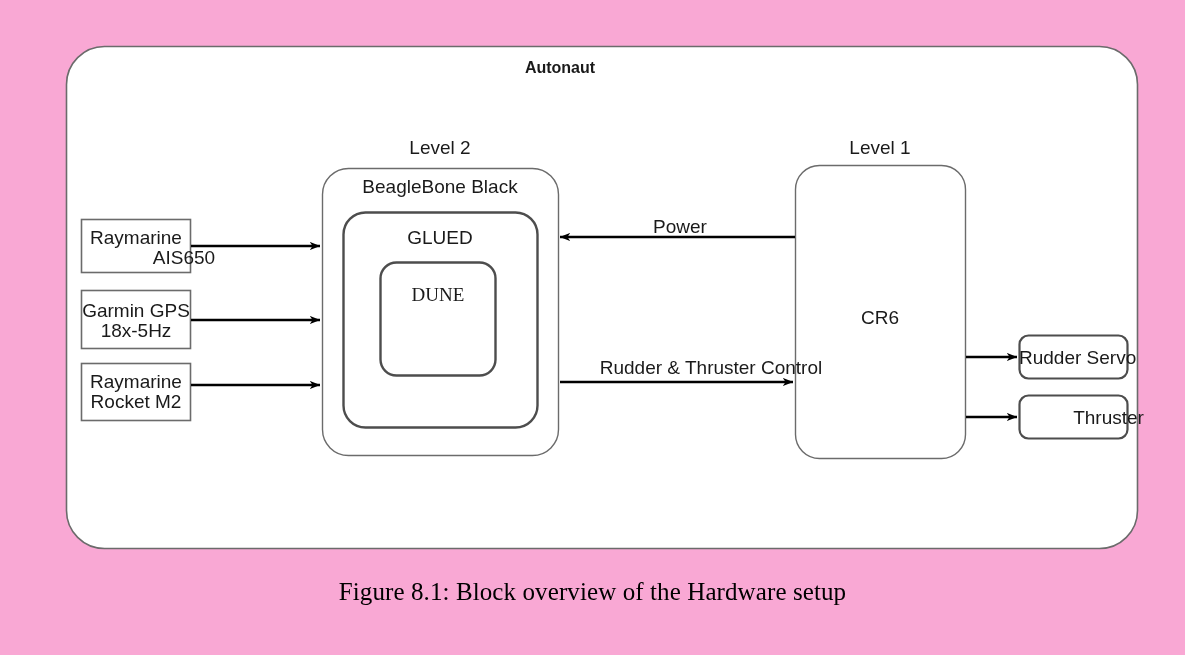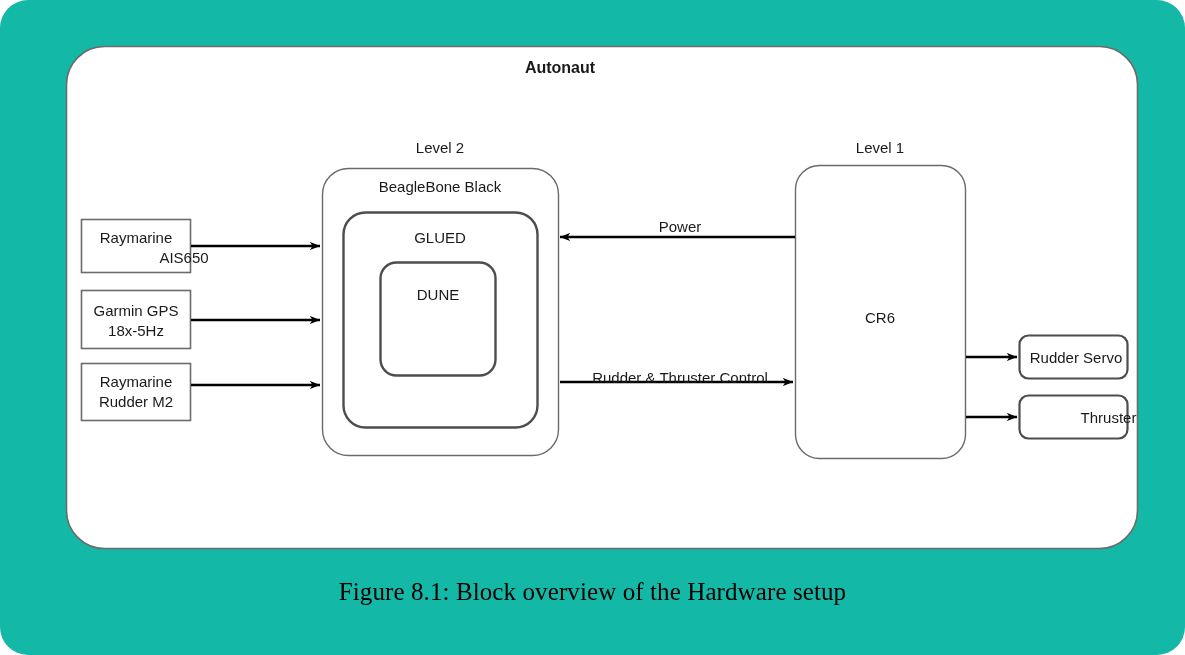--- a/index.html
+++ b/index.html
@@ -9,35 +9,34 @@
     background: #ffffff;
   }
   body {
     font-family: "Liberation Sans", sans-serif;
     color: #1a1a1a;
   }
   #page {
     position: relative;
     width: 1185px;
     height: 655px;
-    background: #14b8a6;
+    background: #f9a8d4;
     overflow: hidden;
-    border-radius: 28px;
   }
   #diagram-svg {
     position: absolute;
     left: 0;
     top: 0;
     width: 1185px;
     height: 655px;
   }
   .dg-label {
     position: absolute;
     font-family: "Liberation Sans", sans-serif;
-    font-size: 15px;
+    font-size: 19px;
     line-height: 19px;
     color: #1a1a1a;
     text-align: center;
     white-space: pre;
     pointer-events: none;
   }
   .dg-label.two-line {
     line-height: 20px;
   }
   .title-label {
@@ -105,40 +104,40 @@
   </svg>
 
   <div class="dg-label title-label" style="left:460px; top:58px; width:200px;">Autonaut</div>
 
   <div class="dg-label" style="left:340px; top:138px; width:200px;">Level 2</div>
 
   <div class="dg-label" style="left:340px; top:228px; width:200px;">GLUED</div>
 
   <div class="dg-label" style="left:340px; top:177px; width:200px;">BeagleBone Black</div>
 
-  <div class="dg-label" style="left:338px; top:285px; width:200px;">DUNE</div>
+  <div class="dg-label" style="left:338px; top:285px; width:200px;font-family:Liberation Serif, serif;">DUNE</div>
 
   <div class="dg-label" style="left:780px; top:138px; width:200px;">Level 1</div>
 
   <div class="dg-label" style="left:780px; top:300px; width:200px;margin-top:8px;">CR6</div>
 
   <div class="dg-label two-line" style="left:81px; top:228px; width:110px;">Raymarine</div>
   <div class="dg-label two-line" style="left:81px; top:248px; width:110px;margin-left:48px;">AIS650</div>
 
   <div class="dg-label two-line" style="left:79px; top:301px; width:114px;">Garmin GPS</div>
   <div class="dg-label two-line" style="left:79px; top:321px; width:114px;">18x-5Hz</div>
 
   <div class="dg-label two-line" style="left:79px; top:372px; width:114px;">Raymarine</div>
-  <div class="dg-label two-line" style="left:79px; top:392px; width:114px;">Rudder M2</div>
+  <div class="dg-label two-line" style="left:79px; top:392px; width:114px;">Rocket M2</div>
 
   <div class="dg-label" style="left:1019px; top:348px; width:114px;">Rudder Servo</div>
   <div class="dg-label" style="left:1063px; top:408px; width:91px;">Thruster</div>
 
   <div class="dg-label" style="left:570px; top:217px; width:220px;">Power</div>
-  <div class="dg-label" style="left:560px; top:368px; width:240px;">Rudder &amp; Thruster Control</div>
+  <div class="dg-label" style="left:560px; top:358px; width:240px;padding-left:31px;">Rudder &amp; Thruster Control</div>
 
   <div class="caption">Figure 8.1: Block overview of the Hardware setup</div>
 
   <div class="hit" style="left:81px; top:219px; width:110px; height:54px;"></div>
   <div class="hit" style="left:81px; top:290px; width:110px; height:59px;"></div>
   <div class="hit" style="left:81px; top:363px; width:110px; height:58px;"></div>
   <div class="hit" style="left:322px; top:168px; width:237px; height:288px;"></div>
   <div class="hit" style="left:343px; top:212px; width:195px; height:216px;"></div>
   <div class="hit" style="left:380px; top:262px; width:116px; height:114px;"></div>
   <div class="hit" style="left:795px; top:165px; width:171px; height:294px;"></div>

